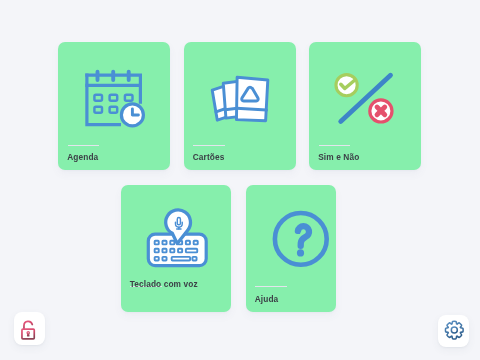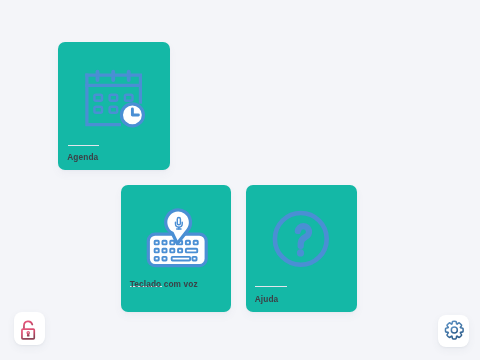--- a/index.html
+++ b/index.html
@@ -1,20 +1,20 @@
 <!DOCTYPE html>
 <html><head>
 <meta charset="utf-8">
 <title>Menu</title>
 <style>
   html,body{margin:0;padding:0;}
   body{width:480px;height:360px;overflow:hidden;background:#f4f5f9;
        font-family:"Liberation Sans",sans-serif;}
   #app{position:relative;width:480px;height:360px;}
-  .card{position:absolute;background:#14b8a6;border-radius:7px;
+  .card{position:absolute;background:#86efac;border-radius:7px;
         box-shadow:0 1px 2px rgba(96,106,136,.035),0 4px 9px rgba(96,106,136,.05);}
   .icon-wrap{position:absolute;left:0;top:0;width:100%;}
   .divider{position:absolute;height:1px;background:#e2e5ec;width:31.5px;left:9.7px;}
   .cardlabel{position:absolute;left:9.2px;font-size:8.3px;font-weight:700;color:#3c4147;
              letter-spacing:.12px;white-space:nowrap;}
   .fab{position:absolute;background:#fff;border-radius:8px;
        box-shadow:0 1px 2px rgba(70,80,110,.06),0 3px 9px rgba(70,80,110,.06);}
   svg{display:block;}
 </style>
 </head>
@@ -49,21 +49,62 @@
         <g fill="none" stroke="#4a8fd4" stroke-width="2.9" stroke-linecap="round" stroke-linejoin="round">
           <path d="M74.9 67.9 v6.1 h6"></path>
         </g>
       </g>
         </svg>
     </div>
     <div class="divider" style="top:103px;"></div>
     <div class="cardlabel" style="top:110px;">Agenda</div>
   </div>
 
+  <div class="card" style="left:183.5px;top:42px;width:112px;height:128px;">
+    <div class="icon-wrap" style="height:100px;">
+      <svg width="114" height="100" viewBox="0 0 114 100">
+          <g transform="translate(2.3,1.65) scale(0.95,0.95)">
+        <g fill="#fff" stroke="#4a8fd4" stroke-width="3.1" stroke-linejoin="round" stroke-linecap="round">
 
+          <path d="M27.3 49 L49.5 41.6 L54.8 73.1 L32.6 80.5 Z"></path>
+          <path d="M31.2 71.9 L53.1 64.3"></path>
+
+          <path d="M38.9 41.6 L64.2 38.4 L67.1 75.2 L41.7 78.4 Z"></path>
+          <path d="M41.0 69.5 L66.4 66.4"></path>
+
+          <path d="M53.5 35.3 L85.8 38.3 L83.5 81.2 L52.8 80.0 Z"></path>
+          <path d="M52.9 68.0 L84.4 69.9"></path>
+        </g>
+        <path d="M69.3 46.8 L75.4 57.2 a2.1 2.1 0 0 1 -1.8 3.15 l-13.2 0.1 a2.1 2.1 0 0 1 -1.8 -3.15 l6.6 -10.5 a2.2 2.2 0 0 1 3.7 0 z" fill="none" stroke="#4a8fd4" stroke-width="3.1" stroke-linejoin="round"></path>
+      </g>
+        </svg>
+    </div>
+    <div class="divider" style="top:103px;"></div>
+    <div class="cardlabel" style="top:110px;">Cartões</div>
+  </div>
+
+  <div class="card" style="left:309px;top:42px;width:112px;height:128px;">
+    <div class="icon-wrap" style="height:100px;">
+      <svg width="114" height="100" viewBox="0 0 114 100">
+          <g transform="translate(1.0,-2.5)">
+        <path d="M30.7 81.9 L80.5 35.75" fill="none" stroke="#3d85c8" stroke-width="4.8" stroke-linecap="round"></path>
+        <g>
+          <circle cx="36.6" cy="45.7" r="10.6" fill="#ffffff" stroke="#a6ce5e" stroke-width="3.1"></circle>
+          <path d="M30.8 44.8 L34.8 49.0 L44.3 41.0" fill="none" stroke="#a6ce5e" stroke-width="3.5" stroke-linecap="round" stroke-linejoin="round"></path>
+        </g>
+        <g>
+          <circle cx="70.9" cy="71.4" r="11.1" fill="#ffffff" stroke="#e5516d" stroke-width="3.2"></circle>
+          <path d="M67.0 67.5 L74.8 75.3 M74.8 67.5 L67.0 75.3" fill="none" stroke="#e5516d" stroke-width="4.8" stroke-linecap="round"></path>
+        </g>
+      </g>
+        </svg>
+    </div>
+    <div class="divider" style="top:103px;"></div>
+    <div class="cardlabel" style="top:110px;">Sim e Não</div>
+  </div>
 
   <div class="card" style="left:120.5px;top:185px;width:110px;height:127px;">
     <div class="icon-wrap" style="height:96px;">
       <svg width="114" height="96" viewBox="0 0 114 96">
           <g transform="translate(3.5,2)">
 
         <rect x="23.80" y="47.20" width="57.90" height="31.40" rx="6.8" ry="6.8" fill="#fff" stroke="#4a8fd4" stroke-width="3.2"></rect>
         <g fill="none" stroke="#4a8fd4" stroke-width="1.9">
           <rect x="30.15" y="53.75" width="4.10" height="3.60" rx="0.7"></rect>
           <rect x="37.95" y="53.75" width="4.10" height="3.60" rx="0.7"></rect>
@@ -89,21 +130,21 @@
           <path d="M54.35 40.2 v1.7"></path>
           <path d="M52.2 42.0 h4.3"></path>
         </g>
       </g>
         </svg>
     </div>
     <div class="divider" style="top:101.3px;"></div>
     <div class="cardlabel" style="top:94px;">Teclado com voz</div>
   </div>
 
-  <div class="card" style="left:245.5px;top:185px;width:111px;height:127px;">
+  <div class="card" style="left:245.5px;top:185px;width:90px;height:127px;">
     <div class="icon-wrap" style="height:96px;">
       <svg width="110" height="96" viewBox="0 0 110 96">
           <g transform="translate(1.5,2.5)">
         <circle cx="53.3" cy="51.4" r="25.9" fill="none" stroke="#4a8fd4" stroke-width="4.6"></circle>
         <path d="M50.4 43.4 A5.6 5.6 0 1 1 57.9 49.5 C54.6 51.4 53.4 52.8 53.3 55.4 L53.2 58.4" fill="none" stroke="#4a8fd4" stroke-width="6.3" stroke-linecap="round" stroke-linejoin="round"></path>
         <circle cx="53" cy="65.4" r="3.6" fill="#4a8fd4"></circle>
       </g>
         </svg>
     </div>
     <div class="divider" style="top:101.3px;"></div>

